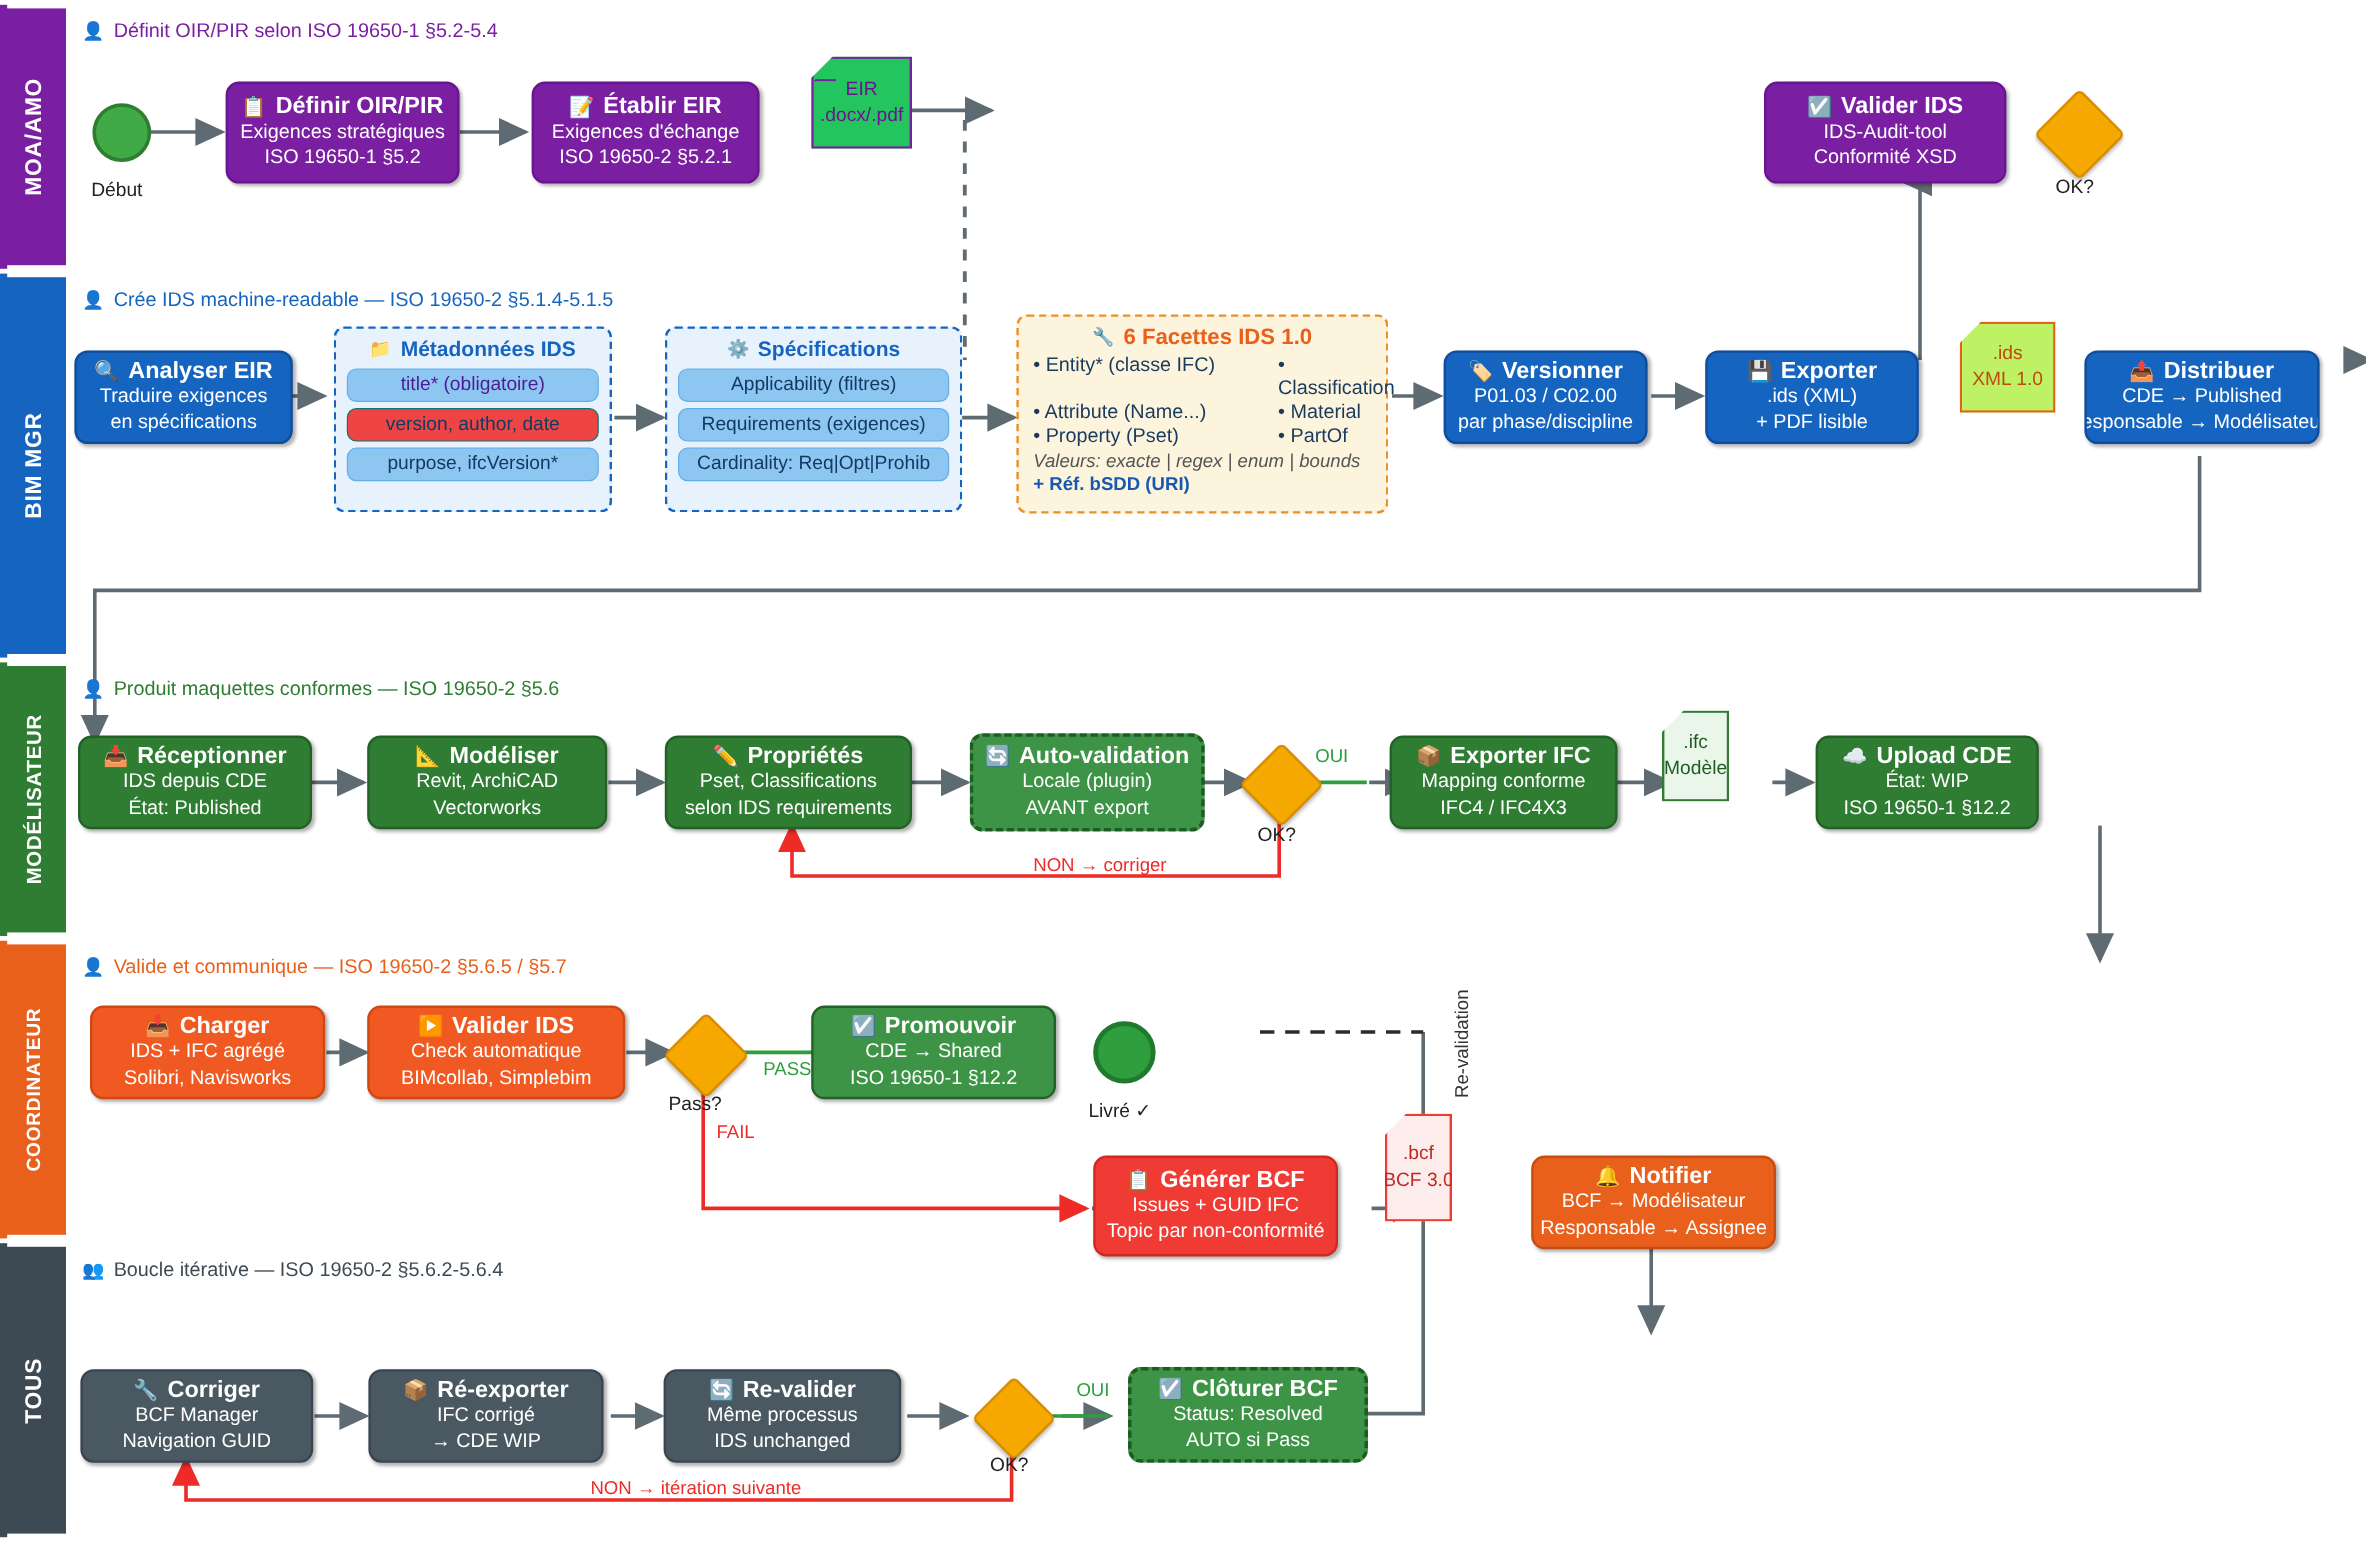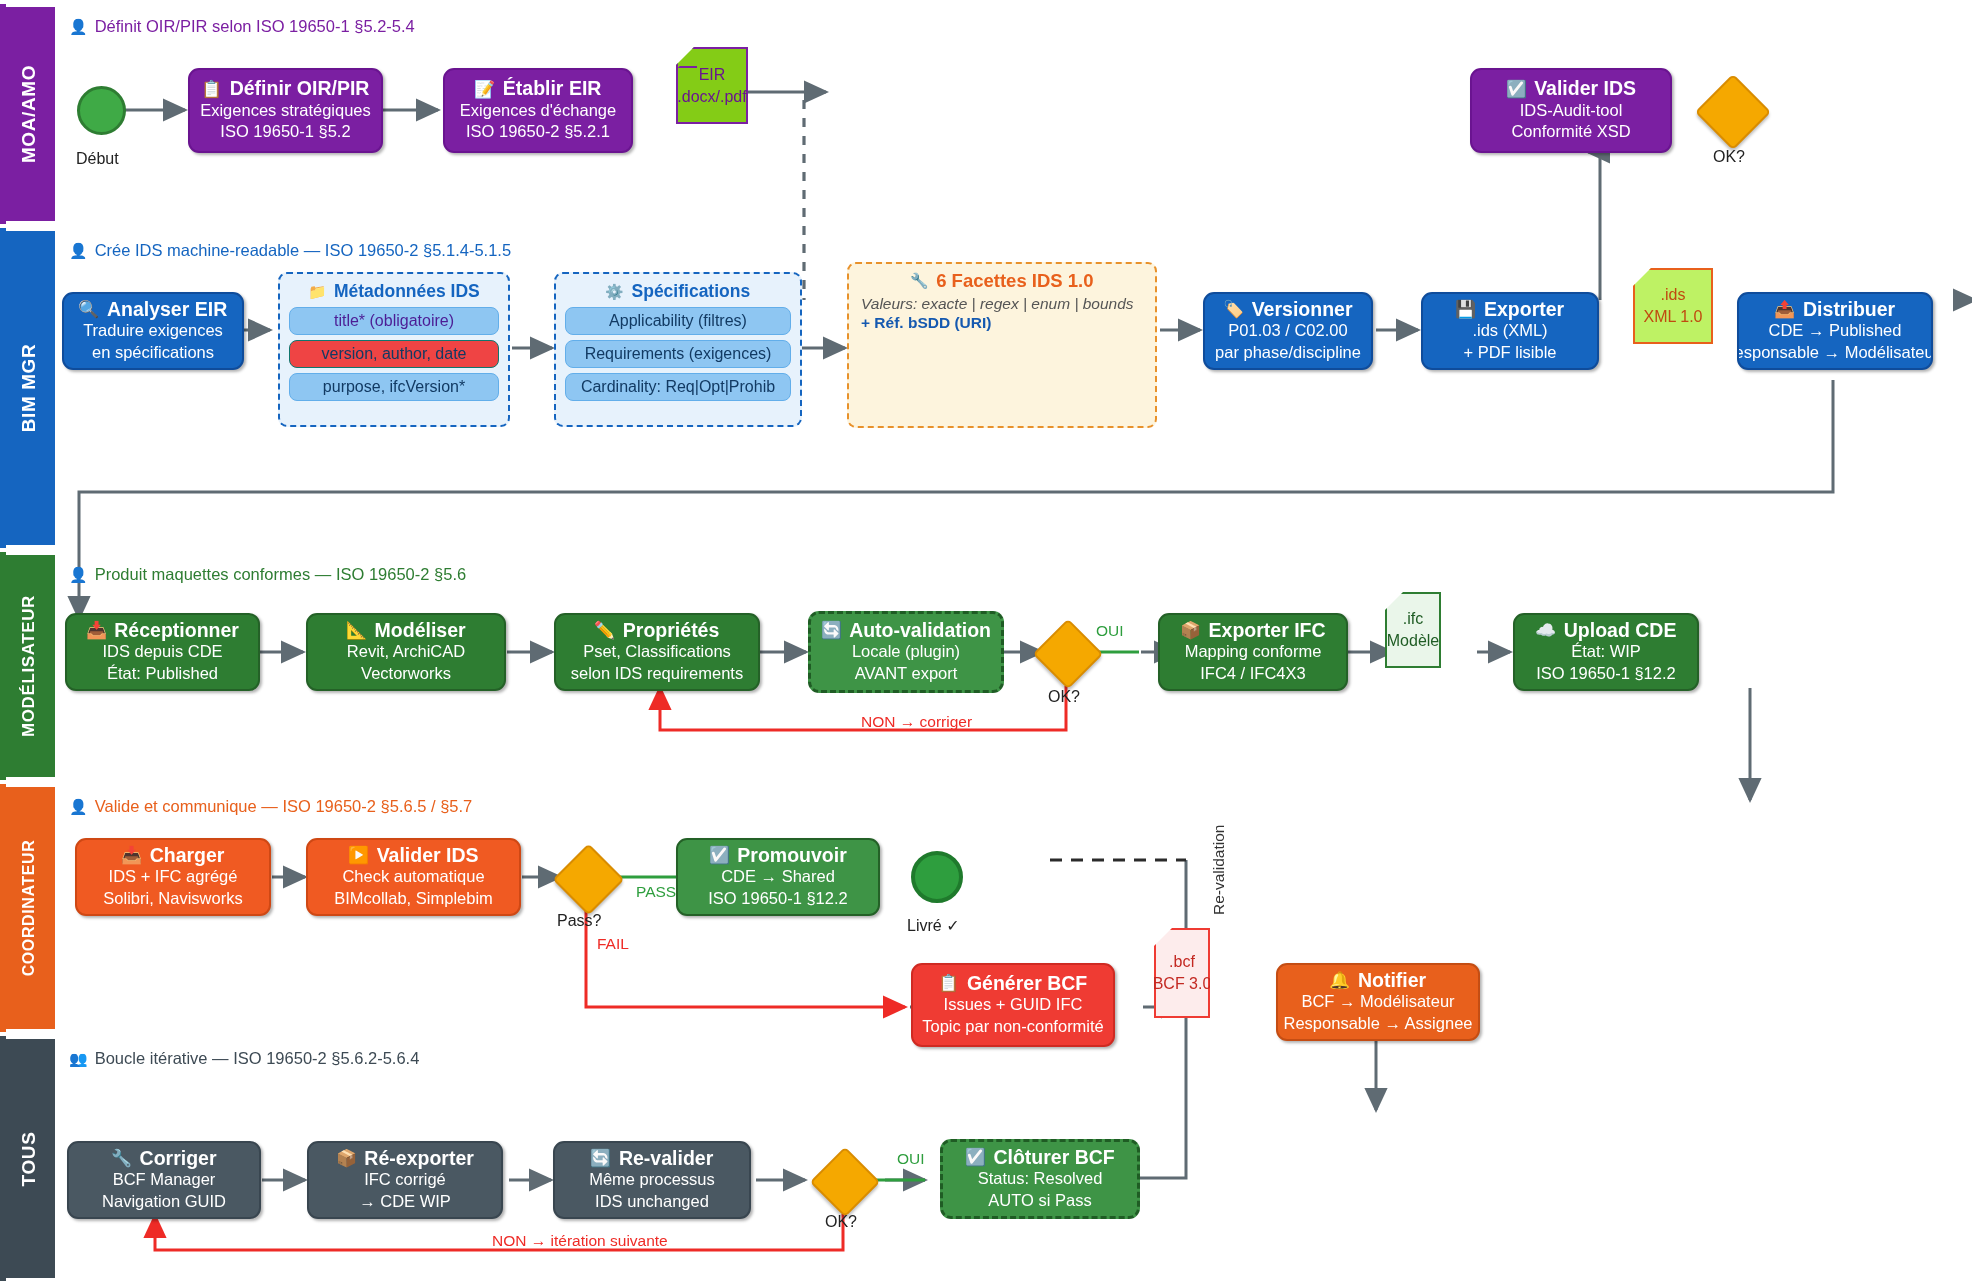--- a/index.html
+++ b/index.html
@@ -190,21 +190,21 @@
 
   <div class="task" style="left:443px;top:68px;width:190px;height:85px;background:#7b1fa2;border:2px solid #6a1490;">
     <div class="t-title">
       <span class="ic">📝</span>
       <span>Établir EIR</span>
     </div>
     <div class="t-line">Exigences d'échange</div>
     <div class="t-line">ISO 19650-2 §5.2.1</div>
   </div>
 
-  <div class="doc" style="left:676px;top:47px;width:72px;height:77px;background:#84cc16;border:2px solid #7b1fa2;color:#6a1490;
+  <div class="doc" style="left:676px;top:47px;width:84px;height:77px;background:#22c55e;border:2px solid #7b1fa2;color:#6a1490;
               clip-path:polygon(18px 0,100% 0,100% 100%,0 100%,0 18px);">
     <div class="fold" style="border-left:2px solid #7b1fa2;border-bottom:2px solid #7b1fa2;
                 transform:rotate(0deg);width:17px;height:17px;background:transparent;
                 clip-path:polygon(0 100%,100% 0,100% 100%);"></div>
     <div class="d-l">EIR</div>
     <div class="d-l">.docx/.pdf</div>
   </div>
 
   <div class="task" style="left:1470px;top:68px;width:202px;height:85px;background:#7b1fa2;border:2px solid #6a1490;">
     <div class="t-title">
@@ -257,20 +257,28 @@
     <div class="chip" style="background:#8ec6f2;border:1px solid #62aeea;color:#123a63;">Applicability (filtres)</div>
     <div class="chip" style="background:#8ec6f2;border:1px solid #62aeea;color:#123a63;">Requirements (exigences)</div>
     <div class="chip" style="background:#8ec6f2;border:1px solid #62aeea;color:#123a63;">Cardinality: Req|Opt|Prohib</div>
   </div>
 
   <div class="facets" style="left:847px;top:262px;width:310px;height:166px;">
     <div class="f-title">
       <span class="ic" style="font-size:15px;">🔧</span>
       <span>6 Facettes IDS 1.0</span>
     </div>
+    <div class="f-grid">
+      <div>• Entity* (classe IFC)</div>
+      <div>• Classification</div>
+      <div>• Attribute (Name...)</div>
+      <div>• Material</div>
+      <div>• Property (Pset)</div>
+      <div>• PartOf</div>
+    </div>
     <div class="f-val">Valeurs: exacte | regex | enum | bounds</div>
     <div class="f-bsdd">+ Réf. bSDD (URI)</div>
   </div>
 
   <div class="task" style="left:1203px;top:292px;width:170px;height:78px;background:#1565c0;border:2px solid #0f4c9b;">
     <div class="t-title">
       <span class="ic">🏷️</span>
       <span>Versionner</span>
     </div>
     <div class="t-line">P01.03 / C02.00</div>

